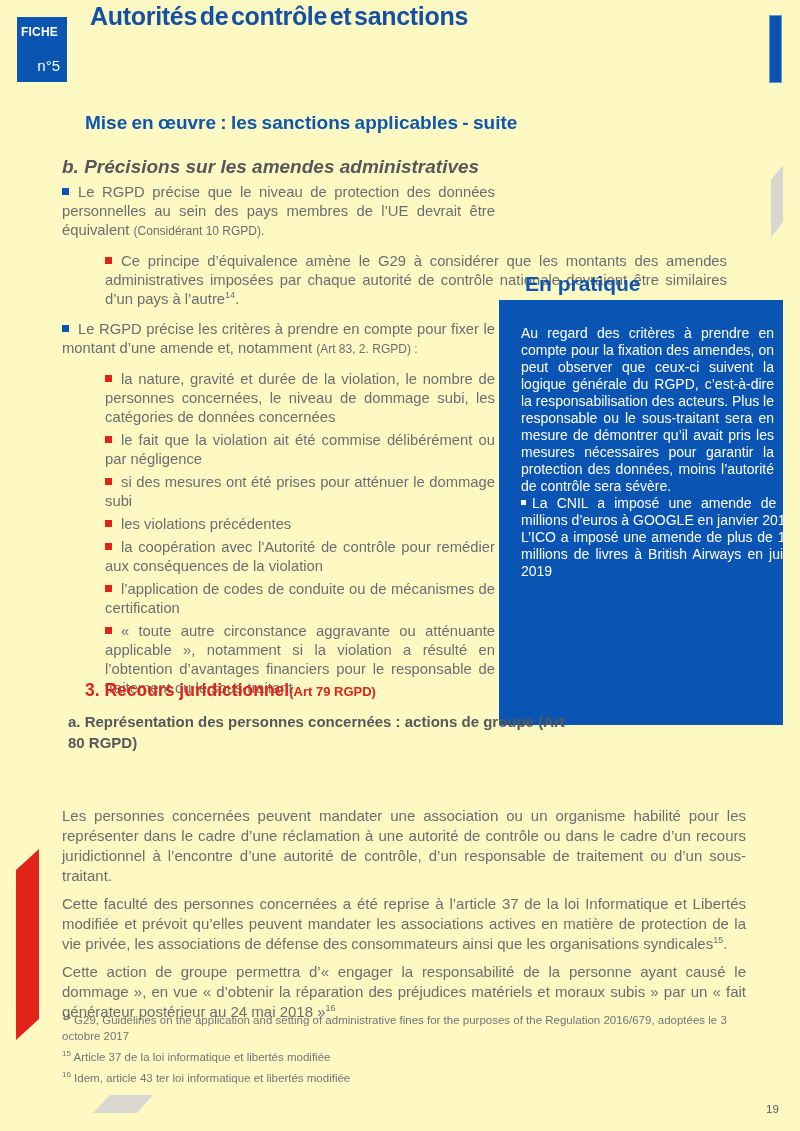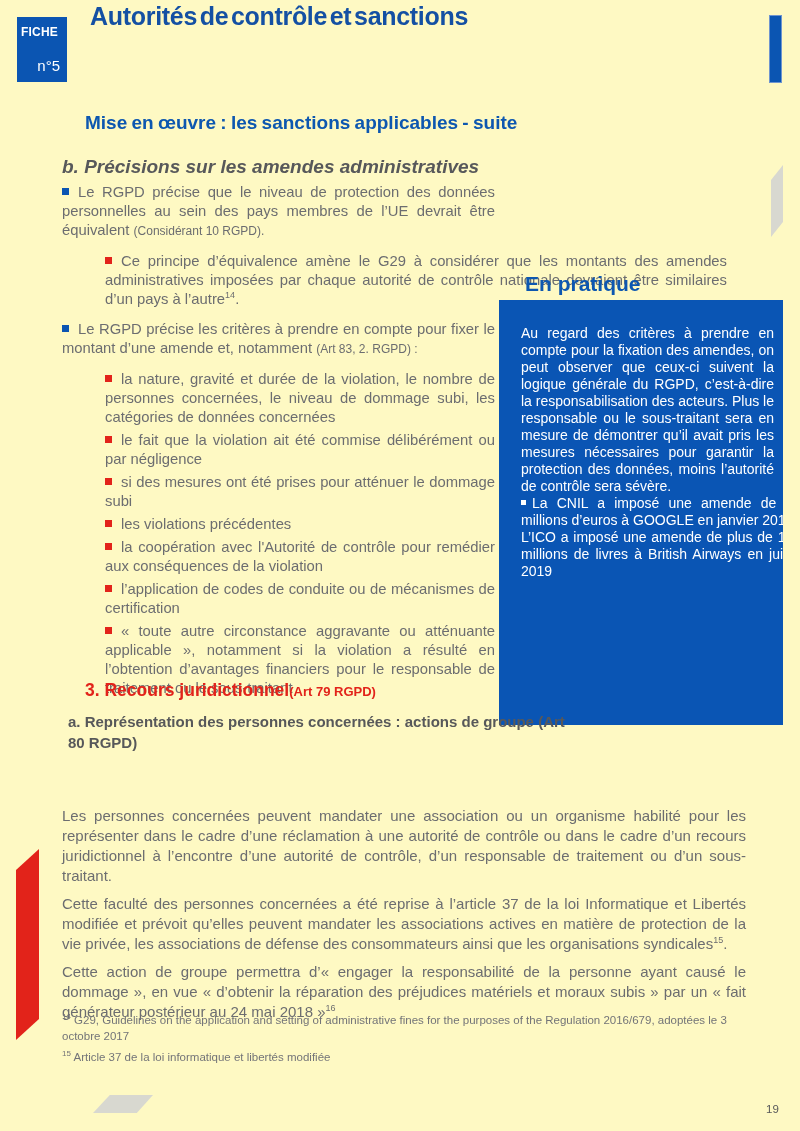--- a/index.html
+++ b/index.html
@@ -146,20 +146,21 @@
 
   <div class="body-block">
     <p class="bpara">Les personnes concernées peuvent mandater une association ou un organisme habilité pour les représenter dans le cadre d’une réclamation à une autorité de contrôle ou dans le cadre d’un recours juridictionnel à l’encontre d’une autorité de contrôle, d’un responsable de traitement ou d’un sous-traitant.</p>
     <p class="bpara"><span>Cette faculté des personnes concernées a été reprise à l’article 37 de la loi Informatique et Libertés modifiée et prévoit qu’elles peuvent mandater les associations actives en matière de protection de la vie privée, les associations de défense des consommateurs ainsi que les organisations syndicales</span><sup>15</sup><span>.</span></p>
     <p class="bpara"><span>Cette action de groupe permettra d’«  engager la responsabilité de la personne ayant causé le dommage », en vue « d’obtenir la réparation des préjudices matériels et moraux subis » par un « fait générateur postérieur au 24 mai 2018 »</span><sup>16</sup></p>
   </div>
 
   <div class="footnotes">
     <p class="fn"><sup>14</sup> <span>G29, Guidelines on the application and setting of administrative fines for the purposes of the Regulation 2016/679, adoptées le 3 octobre 2017</span></p>
     <p class="fn"><sup>15</sup> <span>Article 37 de la loi informatique et libertés modifiée</span></p>
+    <p class="fn"><sup>16</sup> <span>Idem, article 43 ter loi informatique et libertés modifiée</span></p>
   </div>
 
   <div class="shape-red"></div>
   <div class="shape-gray-right"></div>
   <div class="shape-gray-bottom"></div>
 
   <div class="page-num">19</div>
 
 </div>
 

